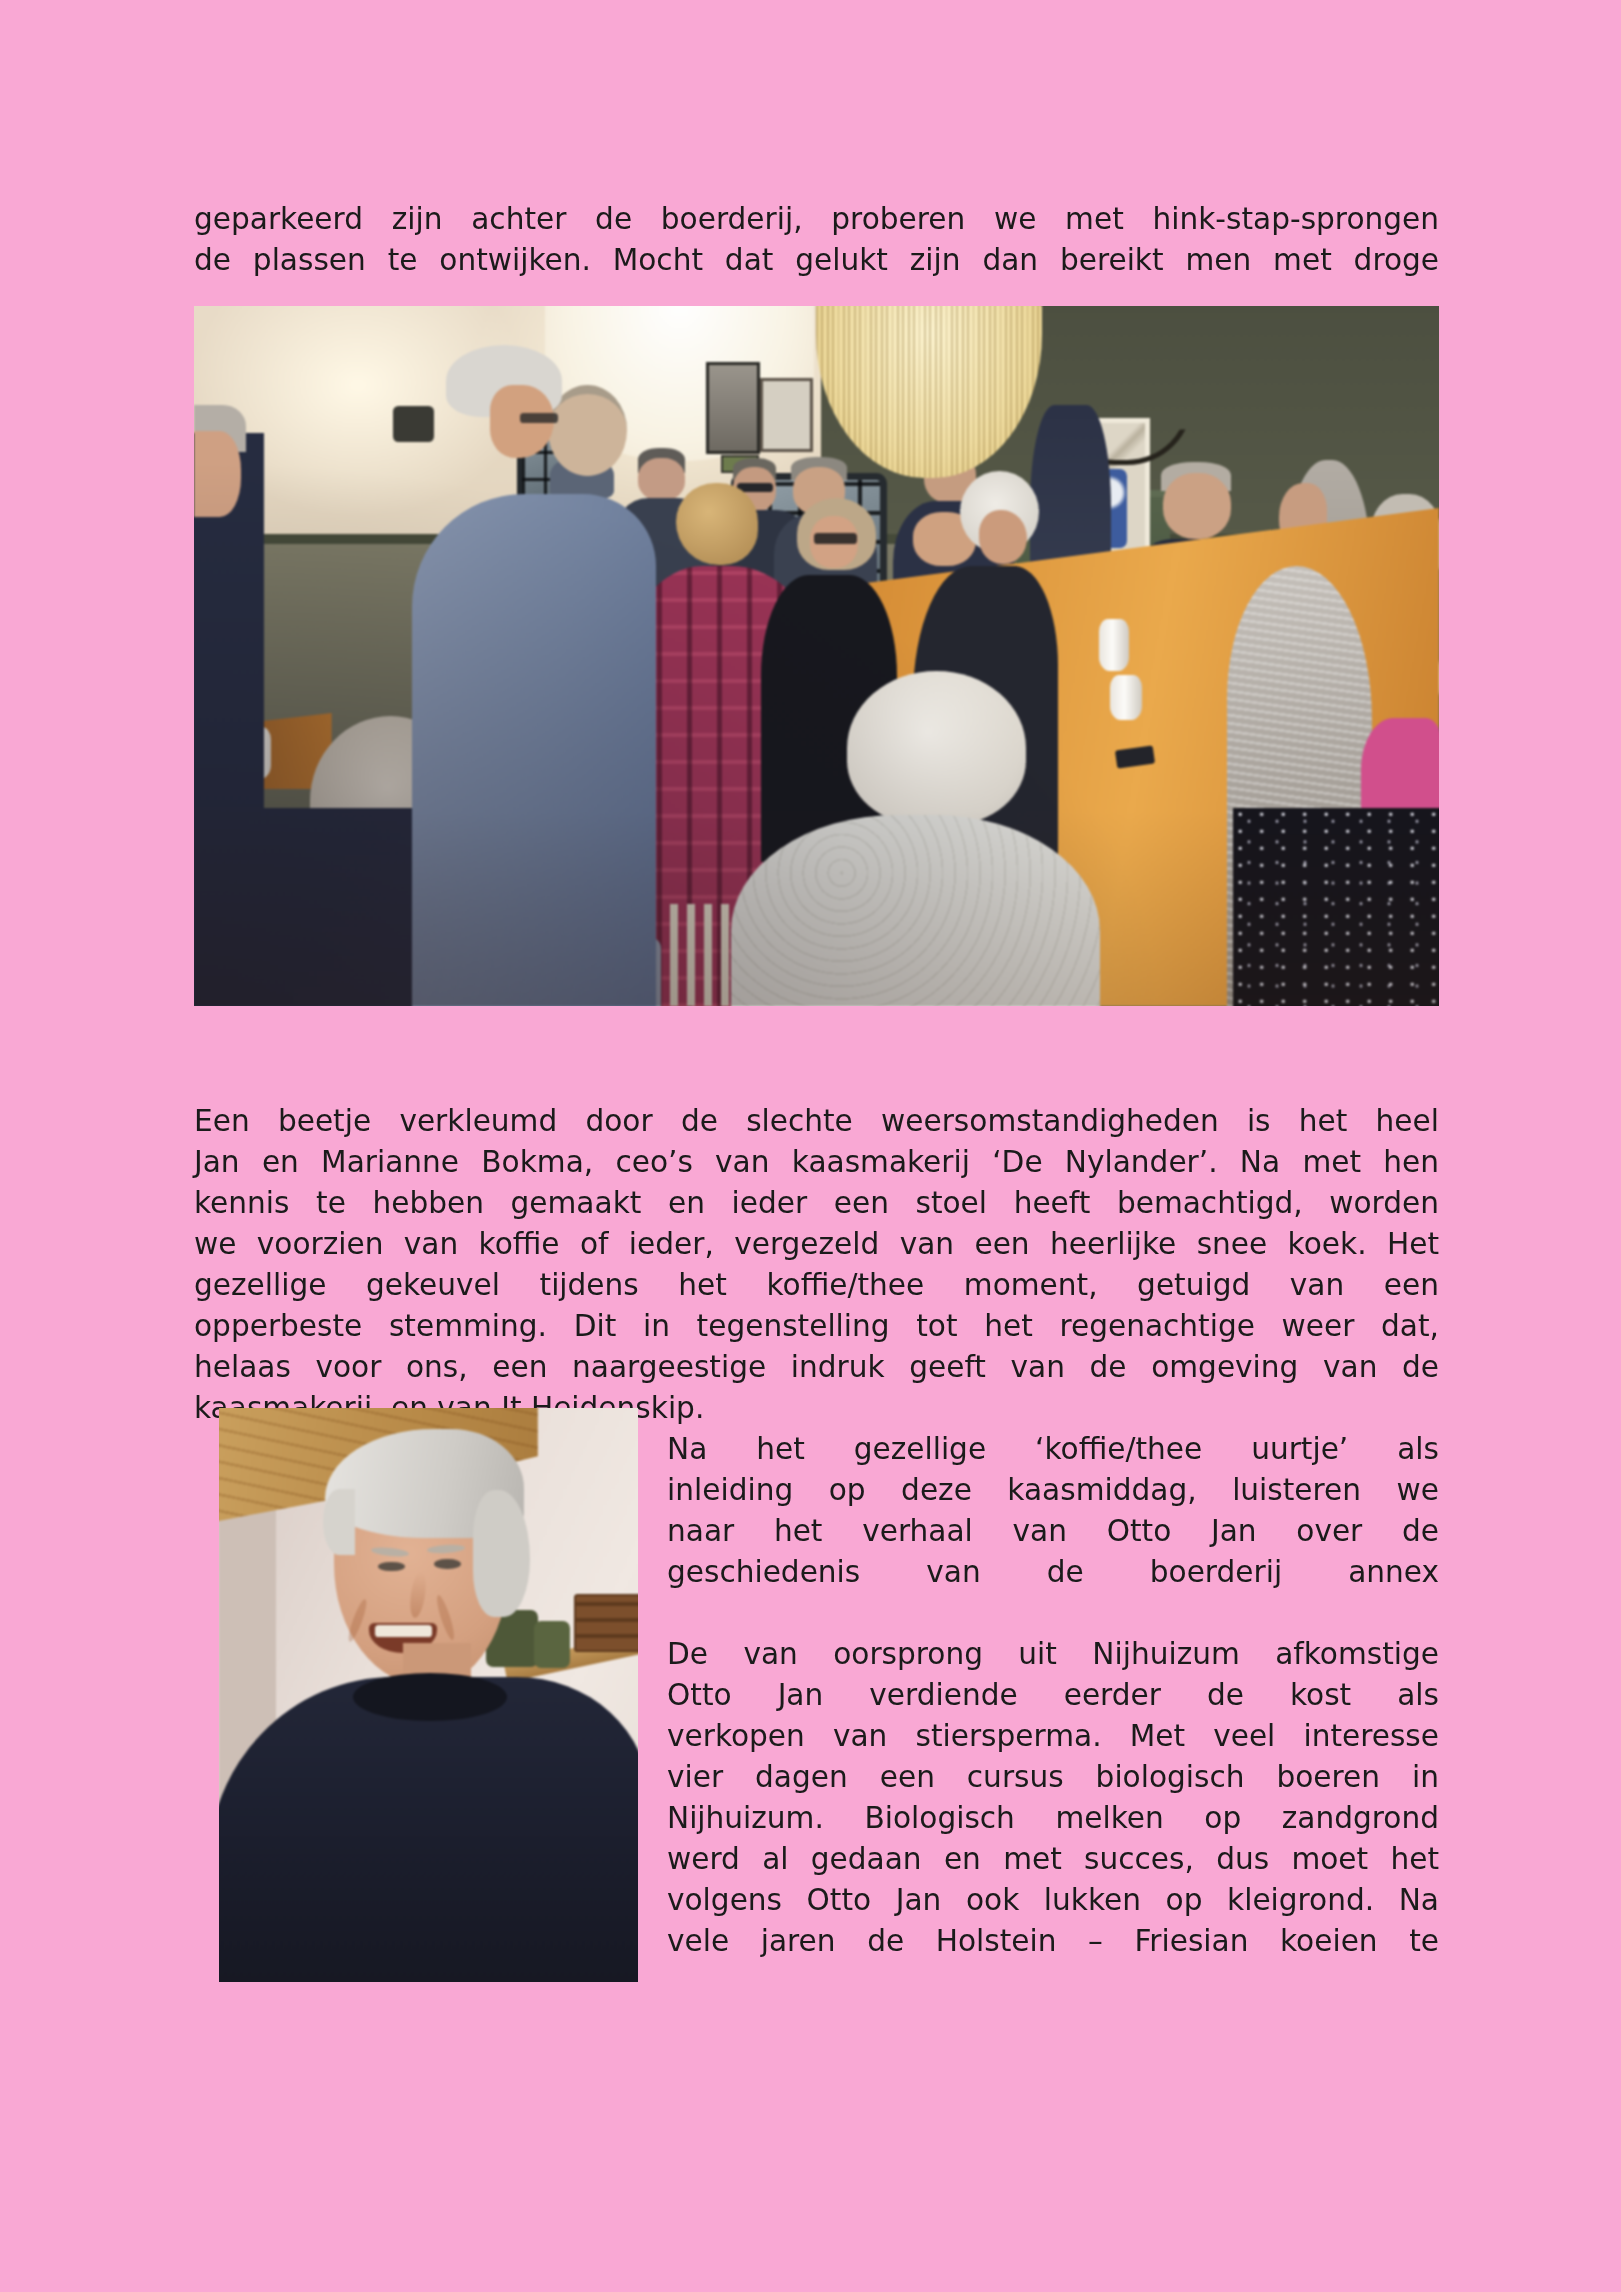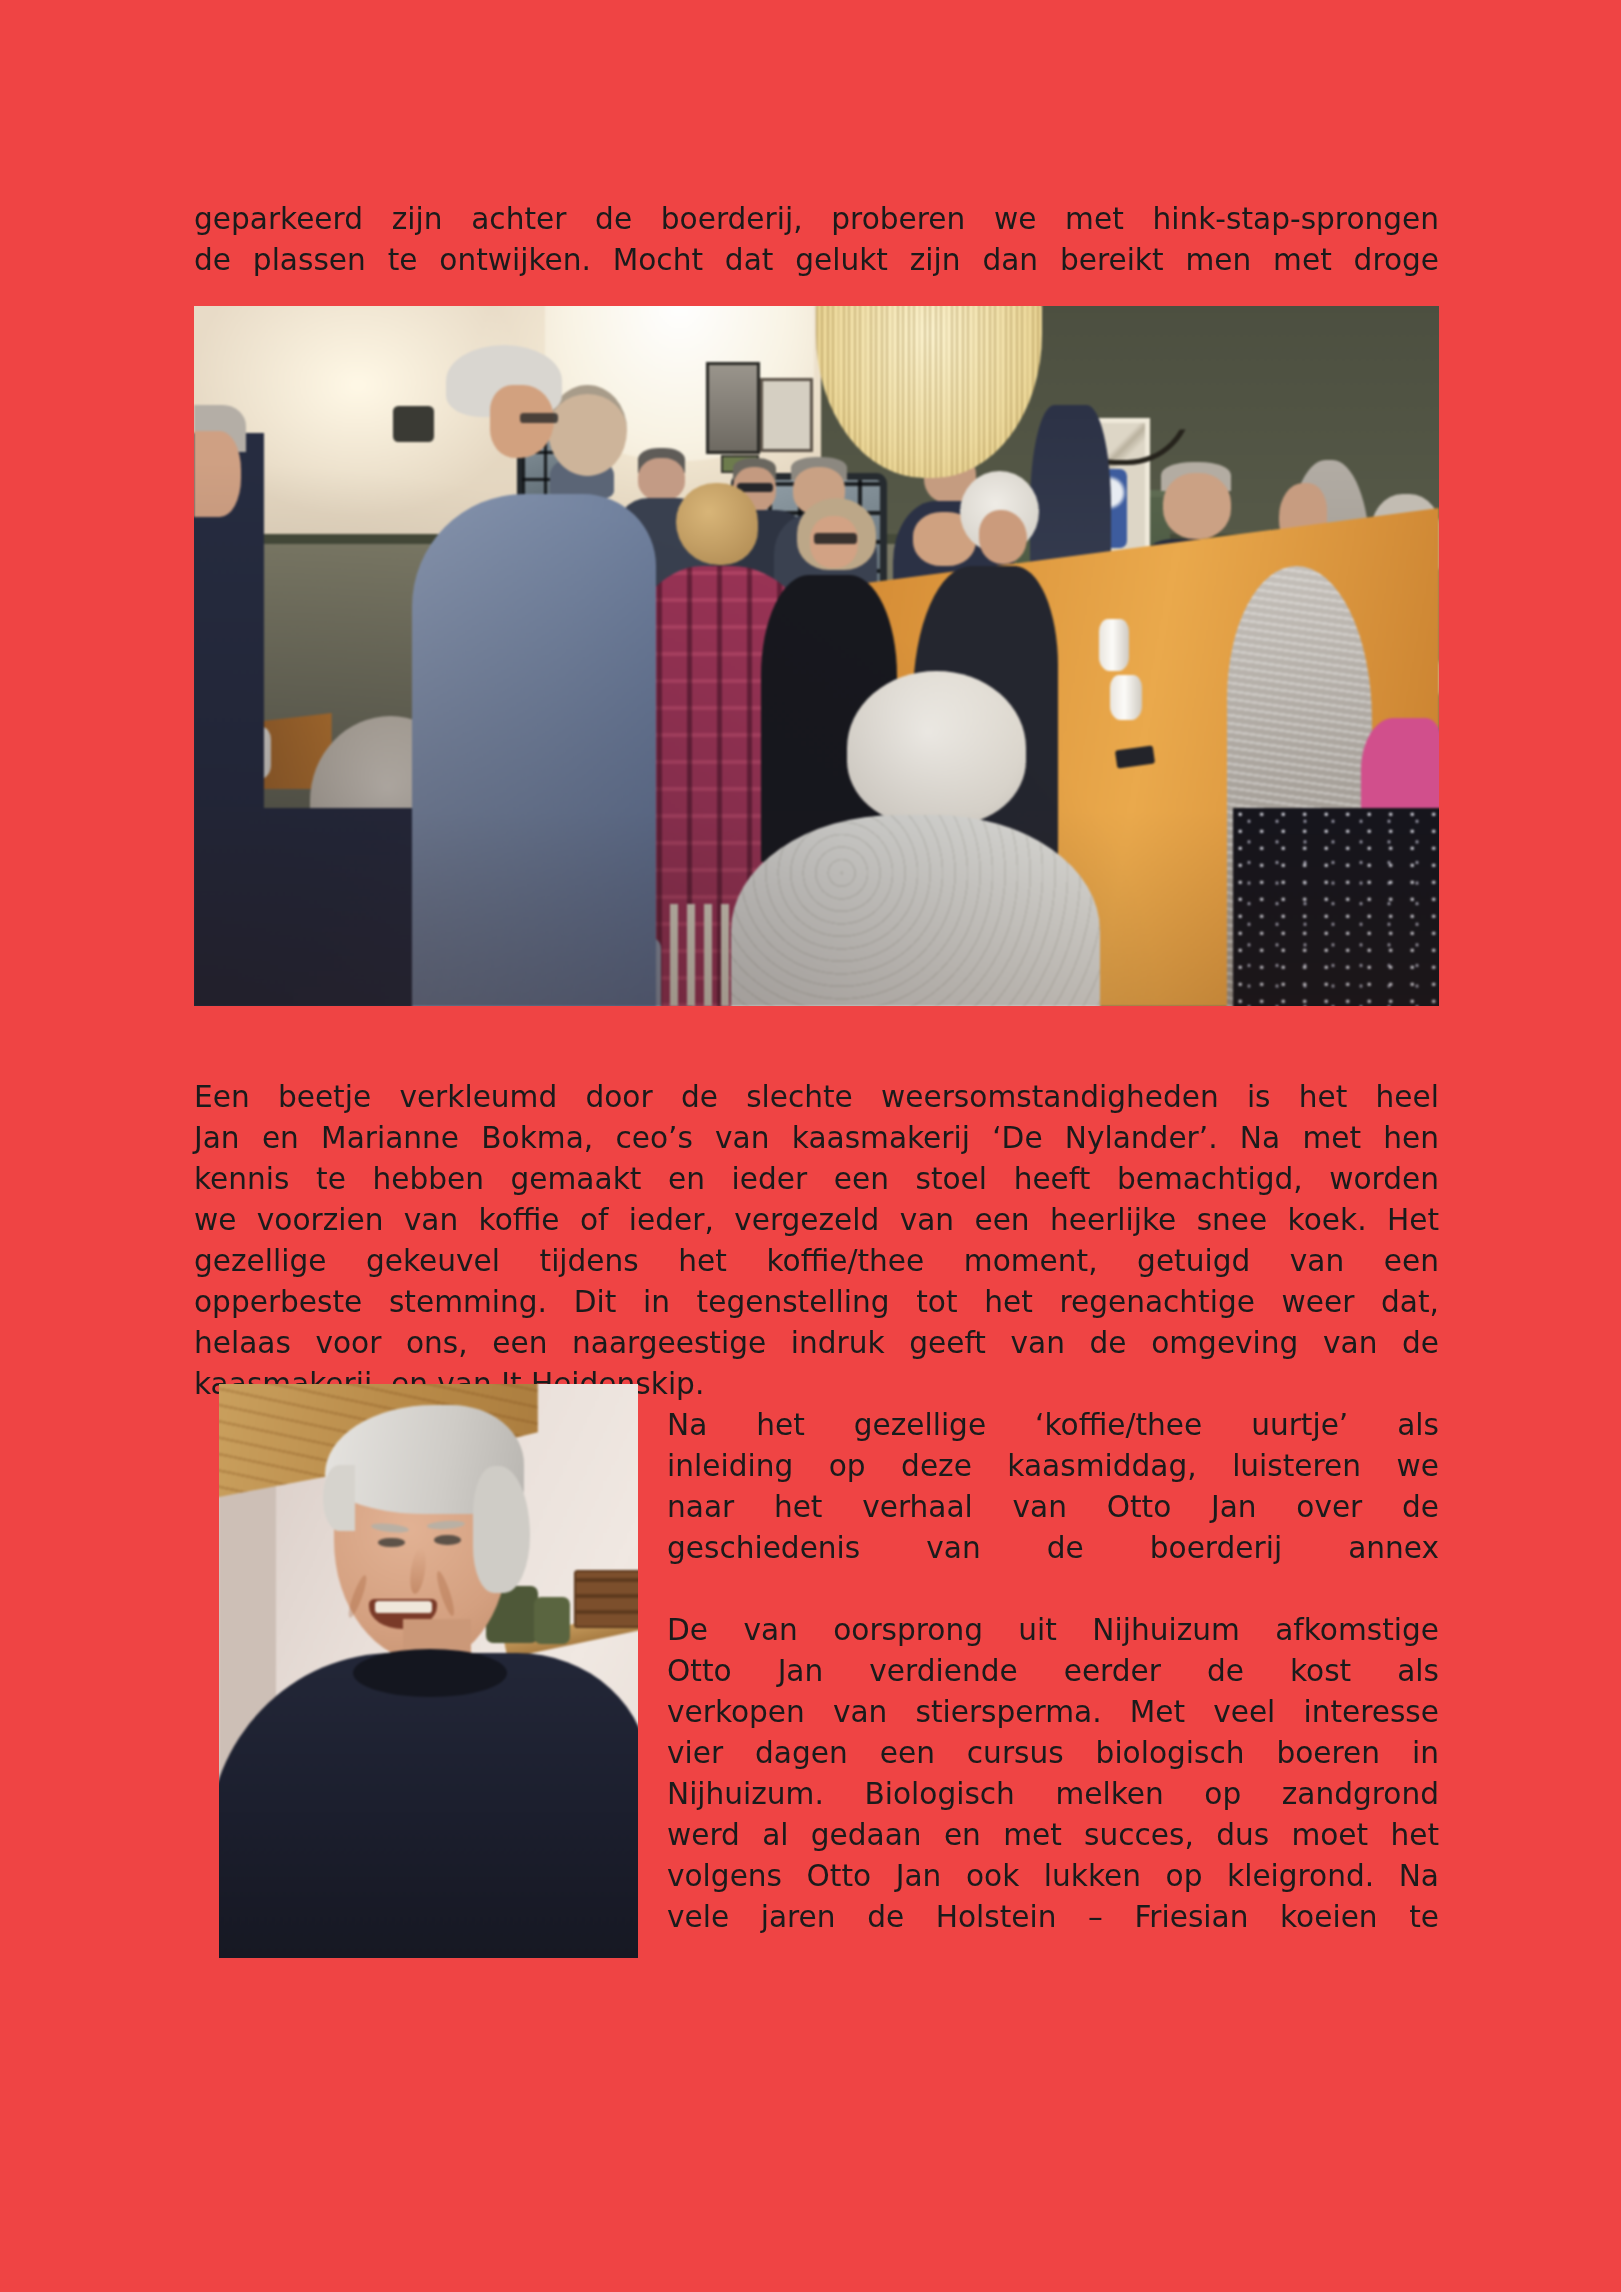--- a/index.html
+++ b/index.html
@@ -1,17 +1,17 @@
 <!DOCTYPE html>
 <html style="font-size:14.3px"><head>
 <meta charset="utf-8">
 <style>
   html,body{margin:0;padding:0;}
   body{background:#ffffff;}
-  .page{position:relative;width:1622px;height:2293px;background:#ef4444;overflow:hidden;
+  .page{position:relative;width:1622px;height:2293px;background:#f9a8d4;overflow:hidden;
         font-family:"DejaVu Sans","Liberation Sans",sans-serif;font-size:29.6px;line-height:41px;color:#1b1b1b;}
   .content{position:absolute;left:194px;top:199px;width:1245px;}
   .tl{text-align:justify;text-align-last:justify;white-space:normal;}
   .tl.last{text-align-last:left;}
   .blankline{height:41px;}
   .clear{clear:both;}
 
   
   .ph1{position:relative;width:1245px;height:700px;margin-top:25px;overflow:hidden;background:#6b6a58;}
   .ph1 .art{position:absolute;left:0;top:0;width:1245px;height:700px;filter:blur(1.3px);}
@@ -268,21 +268,21 @@
         <div class="g-jeans"></div>
         <div class="g-st2body"></div>
         <div class="g-bh3"></div>
         <div class="g-st2hair"></div>
         <div class="g-st2face"></div>
         <div class="g-st2glass"></div>
         <div class="g-vig"></div>
       </div>
     </div>
 
-    <div style="margin-top:71px">
+    <div style="margin-top:95px">
       <div class="tl">Een beetje verkleumd door de slechte weersomstandigheden is het heel</div>
       <div class="tl">Jan en Marianne Bokma, ceo’s van kaasmakerij ‘De Nylander’. Na met hen</div>
       <div class="tl">kennis te hebben gemaakt en ieder een stoel heeft bemachtigd, worden</div>
       <div class="tl">we voorzien van koffie of ieder, vergezeld van een heerlijke snee koek. Het</div>
       <div class="tl">gezellige gekeuvel tijdens het koffie/thee moment, getuigd van een</div>
       <div class="tl">opperbeste stemming. Dit in tegenstelling tot het regenachtige weer dat,</div>
       <div class="tl">helaas voor ons, een naargeestige indruk geeft van de omgeving van de</div>
       <div class="tl last">kaasmakerij. en van It Heidenskip.</div>
     </div>
 

